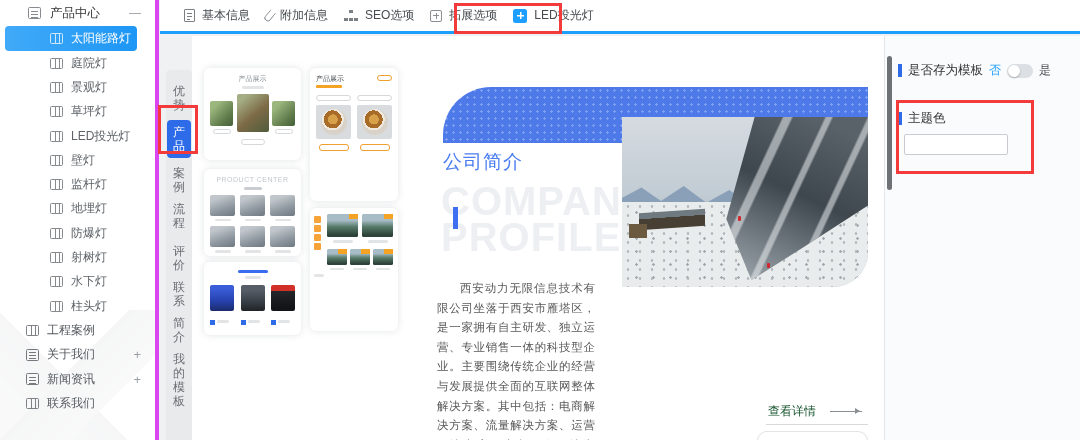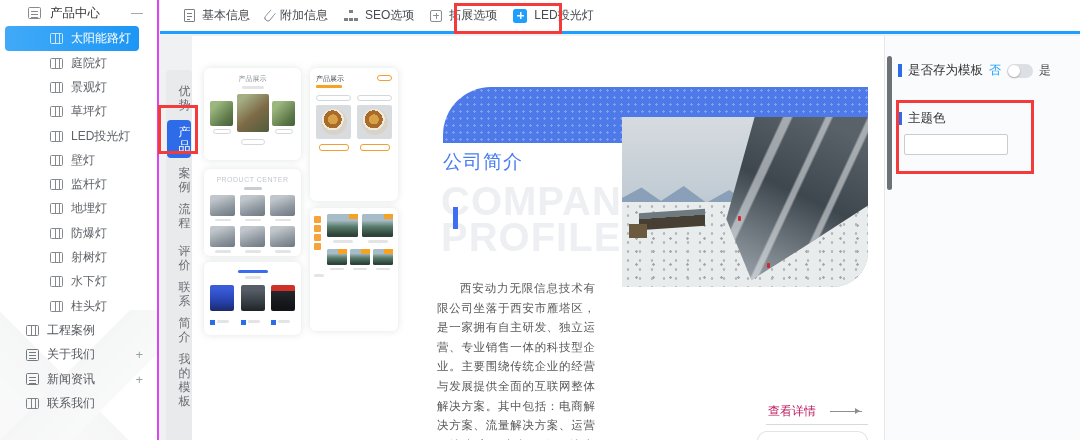--- a/index.html
+++ b/index.html
@@ -1,21 +1,21 @@
 <!DOCTYPE html>
 <html><head>
 <meta charset="utf-8">
 <style>
   * { margin:0; padding:0; box-sizing:border-box; }
   html,body { width:1080px; height:440px; overflow:hidden; }
   body { font-family:"Liberation Sans","DejaVu Sans",sans-serif; font-size:12px; color:#444; background:#eff1f2; }
   .stage { position:relative; width:1080px; height:440px; overflow:hidden; background:#eff1f2; }
 
   
-  .sidebar { position:absolute; left:0; top:0; width:159px; height:440px; background:#fff; border-right:2px solid #d946ef; z-index:5; }
+  .sidebar { position:absolute; left:0; top:0; width:159px; height:440px; background:#fff; border-right:4px solid #d946ef; z-index:5; }
   .s-head { height:26px; display:flex; align-items:center; padding-left:28px; color:#333; position:relative; }
   .s-head .hlabel { margin-left:9px; font-size:12.5px; }
   .collapse-btn { position:absolute; right:14px; color:#9aa0a6; cursor:pointer; font-size:12px; }
   .expand-btn { position:absolute; right:14px; color:#9aa0a6; cursor:pointer; font-size:13px; }
   .s-item { height:24.3px; display:flex; align-items:center; padding-left:50px; color:#5f6368; position:relative; cursor:pointer; }
   .s-item .ilabel { margin-left:8px; white-space:nowrap; }
   .s-item.top { padding-left:26px; color:#55595e; }
   .s-item.sel { background:linear-gradient(90deg,#41aaf8,#1d96f5); border-radius:4px; margin:0 18px 0 5px; padding-left:45px; color:#fff; height:25px; }
   .tbl-icon { width:13px; height:11px; border:1px solid currentColor; border-radius:1.5px; opacity:.75; flex:none;
     background:linear-gradient(currentColor,currentColor) 4px 0/1px 100% no-repeat,
@@ -42,21 +42,21 @@
     box-shadow:-5px 8px 0 #7b8085, 0 8px 0 #7b8085, 5px 8px 0 #7b8085; }
   .plussq-icon { width:12px; height:12px; border:1px solid #8a8f94; border-radius:2px;
     background:linear-gradient(#8a8f94,#8a8f94) 50% 50%/6px 1px no-repeat,
                linear-gradient(#8a8f94,#8a8f94) 50% 50%/1px 6px no-repeat; }
   .plussq-filled-icon { width:14px; height:14px; background:#1e9fff; border-radius:2.5px;
     background-image:linear-gradient(#fff,#fff),linear-gradient(#fff,#fff);
     background-size:7px 1.5px,1.5px 7px; background-position:50% 50%,50% 50%; background-repeat:no-repeat; }
 
   
   .vstrip { position:absolute; left:166px; top:70px; width:26px; height:370px; background:#e8eaec; border-radius:4px 4px 0 0; display:flex; flex-direction:column; align-items:center; padding-top:14px; gap:8px; z-index:4; }
-  .vtab { width:24px; display:flex; justify-content:flex-end; cursor:pointer; }
+  .vtab { width:24px; display:flex; justify-content:center; cursor:pointer; }
   .vtab span { display:block; width:13px; font-size:12px; line-height:14px; text-align:center; word-break:break-all; color:#6a6e73; }
   .vtab.act { background:#2e6be8; border-radius:4px; padding:5px 0; }
   .vtab.act span { color:#fff; }
   .vtab.mt { margin-top:6px; }
 
   
   .whitepanel { position:absolute; left:192px; top:36px; width:692px; height:404px; background:#fff; z-index:1; }
 
   
   .thumb { position:absolute; background:#fff; border-radius:6px; box-shadow:0 0 7px rgba(90,100,110,.18); z-index:3; cursor:pointer; overflow:hidden; }
@@ -107,21 +107,21 @@
   .rockslope::after { content:''; position:absolute; inset:0; opacity:.55;
     background:linear-gradient(115deg,transparent 30%,#e8ecee 31% 34%,transparent 35% 48%,#e8ecee 49% 51%,transparent 52% 66%,#e8ecee 67% 69%,transparent 70%); }
   .shed { position:absolute; left:7%; top:55%; width:27%; height:10%; background:linear-gradient(180deg,#6e7a80 35%,#473f33 36%); transform:skewY(-4deg); }
   .hut { position:absolute; left:3%; top:63%; width:7%; height:8%; background:#6b5a3f; }
   .person { position:absolute; width:3px; height:5px; background:#d0282e; border-radius:1px; }
   .p1 { left:47%; top:58%; } .p2 { left:59%; top:86%; }
   .pv-heading { position:absolute; left:443px; top:149px; font-size:19px; color:#4a7df0; z-index:2; letter-spacing:1px; }
   .watermark { position:absolute; left:441px; top:183px; font-size:40px; font-weight:800; color:#edeff2; line-height:36px; letter-spacing:1px; z-index:1; }
   .accentbar-pv { position:absolute; left:453px; top:207px; width:5px; height:22px; background:#3f6ef0; z-index:2; }
   .pv-para { position:absolute; left:437px; top:279px; width:158px; font-size:11.5px; line-height:19.6px; color:#595959; text-align:justify; text-indent:2em; z-index:2; }
-  .pv-details { position:absolute; left:768px; top:403px; display:flex; align-items:center; gap:14px; color:#be185d; font-size:12px; z-index:2; cursor:pointer; }
+  .pv-details { position:absolute; left:768px; top:403px; display:flex; align-items:center; gap:14px; color:#14532d; font-size:12px; z-index:2; cursor:pointer; }
   .arrowline { position:relative; width:32px; height:1px; background:#8a8f94; }
   .arrowline::after { content:''; position:absolute; right:-1px; top:-3px; border:3.5px solid transparent; border-left:5px solid #8a8f94; }
   .details-rule { position:absolute; left:766px; top:424px; width:102px; height:1px; background:#d7d9db; z-index:2; }
   .cutcard { position:absolute; left:757px; top:431px; width:111px; height:14px; background:#fff; border:1px solid #e2e4e6; border-bottom:none; border-radius:10px 10px 0 0; z-index:2; }
 
   
   .rightpanel { position:absolute; left:884px; top:36px; width:196px; height:404px; background:#fafbfc; border-left:1px solid #e4e6e8; z-index:4; }
   .scrollthumb { position:absolute; left:2px; top:20px; width:5px; height:134px; background:#6e7276; border-radius:3px; cursor:grab; }
   .prow { position:absolute; left:13px; display:flex; align-items:center; gap:6px; }
   .prow .abar { width:4px; height:13px; background:#2e6be8; flex:none; }

